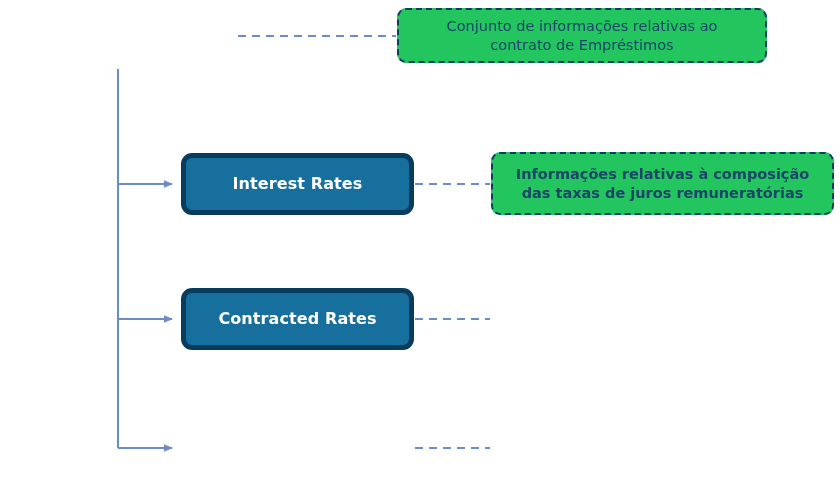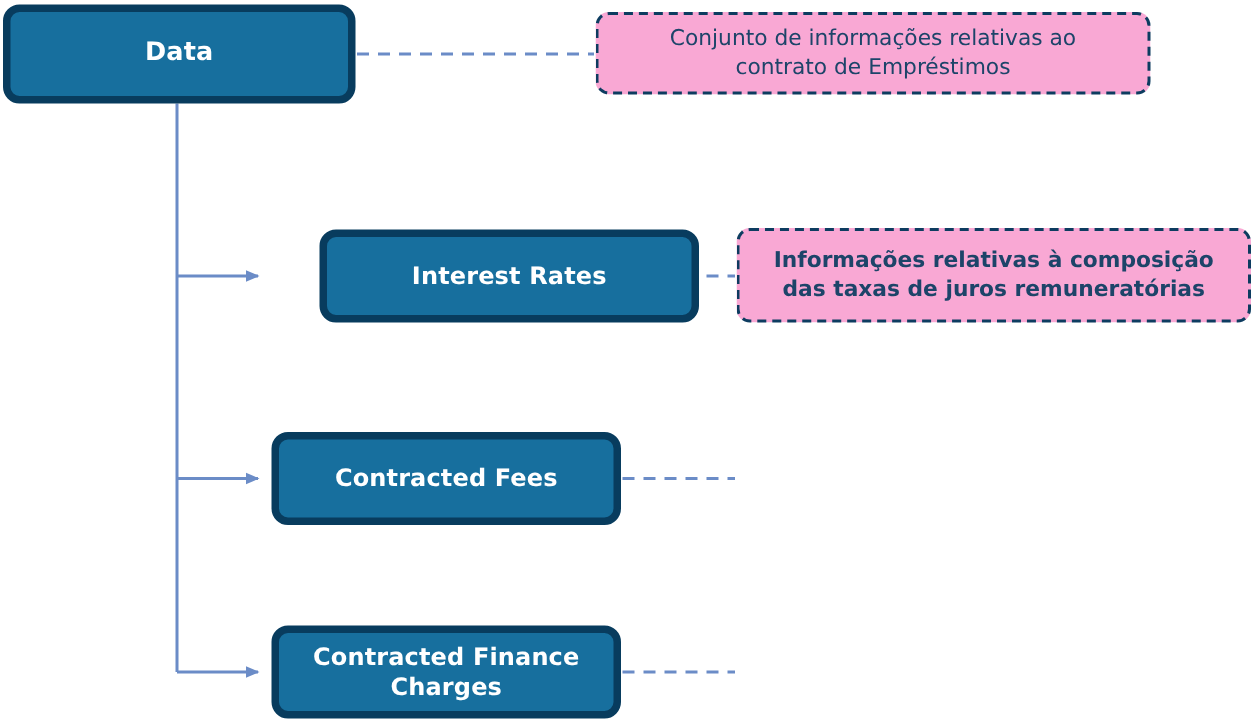--- a/index.html
+++ b/index.html
@@ -49,21 +49,21 @@
   .node-label {
     display: block;
     padding: 0 8px;
     white-space: pre-line;
   }
 
   
   .note {
     position: absolute;
     box-sizing: border-box;
-    background: #f9a8d4;
+    background: #22c55e;
     border: 2px dashed #0d3c60;
     border-radius: 9px;
     display: flex;
     align-items: center;
     justify-content: center;
     text-align: center;
     color: #1d4469;
     font-size: 14.5px;
     line-height: 1.3;
     z-index: 3;
@@ -91,36 +91,29 @@
     <path d="M118,184 L172,184" stroke="#6b8cc7" stroke-width="2" fill="none" marker-end="url(#arrowhead)"></path>
     <path d="M118,319 L172,319" stroke="#6b8cc7" stroke-width="2" fill="none" marker-end="url(#arrowhead)"></path>
     <path d="M118,448 L172,448" stroke="#6b8cc7" stroke-width="2" fill="none" marker-end="url(#arrowhead)"></path>
 
     <path d="M238,36 L396,36" stroke="#6b8cc7" stroke-width="2" fill="none" stroke-dasharray="8,6"></path>
     <path d="M415,184 L490,184" stroke="#6b8cc7" stroke-width="2" fill="none" stroke-dasharray="8,6"></path>
     <path d="M415,319 L490,319" stroke="#6b8cc7" stroke-width="2" fill="none" stroke-dasharray="8,6"></path>
     <path d="M415,448 L490,448" stroke="#6b8cc7" stroke-width="2" fill="none" stroke-dasharray="8,6"></path>
   </svg>
 
-  <div class="node root" style="left:2px; top:3px; width:235px; height:66px;">
-    <span class="node-label">Data</span>
-  </div>
 
-  <div class="node" style="left:181px; top:153px; width:253px; height:62px;margin-left:32px;">
+  <div class="node" style="left:181px; top:153px; width:233px; height:62px;">
     <span class="node-label">Interest Rates</span>
   </div>
 
   <div class="node" style="left:181px; top:288px; width:233px; height:62px;">
-    <span class="node-label">Contracted Fees</span>
+    <span class="node-label">Contracted Rates</span>
   </div>
 
-  <div class="node" style="left:181px; top:417px; width:233px; height:62px;">
-    <span class="node-label">Contracted Finance
-Charges</span>
-  </div>
 
   <div class="note" style="left:397px; top:8px; width:370px; height:55px;">
     <span class="note-label">Conjunto de informações relativas ao
 contrato de Empréstimos</span>
   </div>
 
   <div class="note" style="left:491px; top:152px; width:343px; height:63px;font-weight:bold;">
     <span class="note-label">Informações relativas à composição
 das taxas de juros remuneratórias</span>
   </div>

